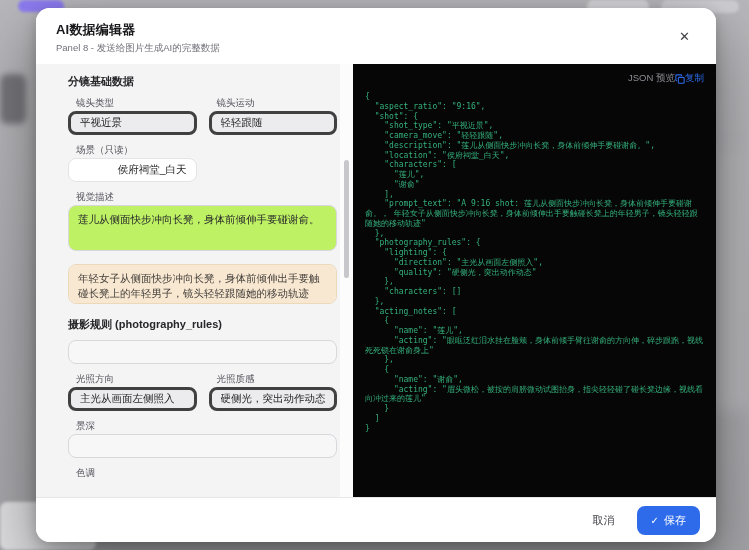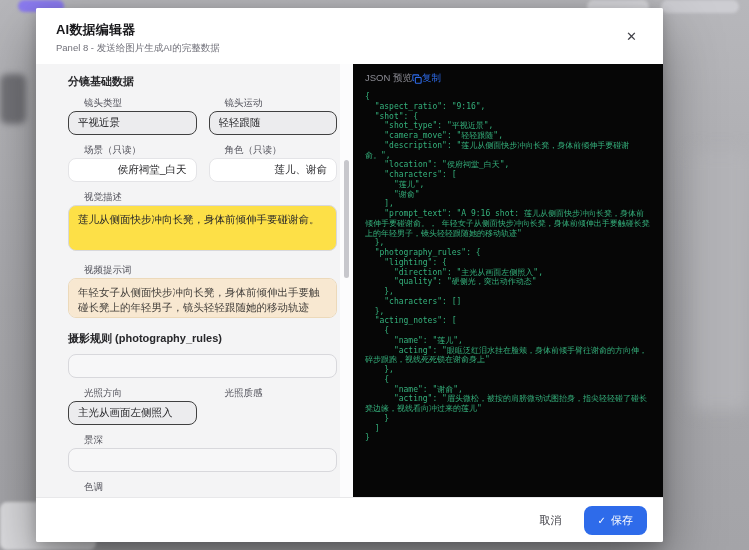--- a/index.html
+++ b/index.html
@@ -11,61 +11,61 @@
   }
   .blob { position:absolute; filter:blur(1.5px); border-radius:7px; }
   .blob-purple { left:18px; top:0; width:46px; height:12px; background:#8b7bf0; }
   .blob-tr1 { right:100px; top:0; width:62px; height:13px; background:#d6d6da; }
   .blob-tr2 { right:10px; top:0; width:78px; height:13px; background:#cdcdd2; }
   .blob-left-dark { left:0; top:74px; width:26px; height:50px; background:#737378; filter:blur(3px); }
   .blob-bottom-left { left:0; top:502px; width:96px; height:48px; background:#dcdcdf; }
   .blob-right-faint { right:0; top:150px; width:58px; height:260px; background:#b3b3b7; filter:blur(8px); }
 
   .modal {
-    position:absolute; left:36px; top:8px; width:627px; height:534px;
-    background:#ffffff; border-radius:2px; overflow:hidden;
+    position:absolute; left:36px; top:8px; width:680px; height:534px;
+    background:#ffffff; border-radius:14px; overflow:hidden;
     box-shadow:0 24px 60px rgba(0,0,0,.38), 0 4px 14px rgba(0,0,0,.22);
     display:flex; flex-direction:column;
   }
   .modal-header { position:relative; padding:13px 20px 9px; background:#fff; flex:0 0 auto; }
   .modal-title { font-size:13px; font-weight:bold; color:#18181b; letter-spacing:.2px; }
   .modal-subtitle { font-size:9.5px; color:#71717a; margin-top:3px; }
   .close-btn { position:absolute; right:22px; top:18px; font-size:13px; color:#3f3f46;
     cursor:pointer; background:none; border:none; padding:4px; line-height:1; }
 
   .modal-body { flex:1 1 auto; display:flex; min-height:0; }
 
   
   .form-col { width:317px; flex:0 0 317px; background:#f4f4f5; padding:10px 16px 0 32px;
     overflow:hidden; position:relative; }
   .section-title { font-size:11px; font-weight:bold; color:#27272a; margin:0 0 8px; }
   .section-title.second { margin-top:3px; }
   .field { margin-bottom:9px; }
   .grid2 { display:grid; grid-template-columns:1fr 1fr; gap:12px; }
-  .flabel { display:block; font-size:9.5px; color:#52525b; margin:0 16px 3px; line-height:11px; }
+  .flabel { display:block; font-size:9.5px; color:#52525b; margin:0 8px 3px; line-height:11px; }
   .tinput {
     width:100%; height:24px; border-radius:8px; font-size:10.5px; color:#27272a;
     padding:4px 9px; font-family:"Liberation Sans", sans-serif; outline:none;
   }
-  .tinput.editable { background:#ececee; border:1px solid #404040; }
+  .tinput.editable { background:#ececee; border:3px solid #404040; }
   .tinput.readonly { background:#ffffff; border:1px solid #e4e4e7;text-align:right; }
   textarea.tarea {
     width:100%; border-radius:8px; font-size:10.5px; color:#27272a; resize:none;
     padding:6px 9px; line-height:1.45; font-family:"Liberation Sans", sans-serif; outline:none;
   }
-  textarea.visual { height:46px; background:#fde047; border:1px solid #d8d8dc; }
+  textarea.visual { height:46px; background:#bef264; border:1px solid #d8d8dc; }
   textarea.highlight { height:40px; background:var(--highlight-bg,#f8e8d1); border:1px solid #ecd9ba; color:#44403c; }
   .scroll-track { position:absolute; right:0; top:0; bottom:0; width:13px; background:#fcfcfd; }
   .scroll-thumb { position:absolute; right:4px; top:96px; width:5px; height:118px;
     background:#c7c7cc; border-radius:3px; }
 
   
   .json-col { flex:1 1 auto; background:var(--json-bg,#060606); padding:8px 12px 8px 12px;
     position:relative; overflow:hidden; }
-  .json-header { display:flex; justify-content:flex-start; align-items:center; }
+  .json-header { display:flex; justify-content:flex-end; align-items:center; }
   .json-header-label { font-size:9.5px; color:#8d8d95; }
   .copy-btn { display:flex; align-items:center; gap:0; background:none; border:none;
     color:var(--accent-blue,#2563eb); font-size:9.5px; cursor:pointer; padding:0;
     font-family:"Liberation Sans", sans-serif; }
   .copy-btn svg { display:block; }
   pre.json-pre {
     margin:7px 0 0; font-family:"DejaVu Sans Mono", monospace;
     font-size:8px; line-height:1.22; color:var(--json-green,#36b37e);
     white-space:pre-wrap; word-break:break-all;
   }
@@ -111,49 +111,45 @@
           <label class="flabel">镜头运动</label>
           <input class="tinput editable" value="轻轻跟随" style="">
         </div>
       </div>
 
       <div class="grid2 field">
         <div>
           <label class="flabel">场景（只读）</label>
           <input class="tinput readonly" readonly="" value="侯府祠堂_白天" style="">
         </div>
-        <div>
-          <label class="flabel">角色（只读）</label>
-          <input class="tinput readonly" readonly="" value="莲儿、谢俞" style="">
-        </div>
       </div>
 
       <div class="field">
         <label class="flabel">视觉描述</label>
         <textarea class="tarea visual" style="">莲儿从侧面快步冲向长凳，身体前倾伸手要碰谢俞。</textarea>
       </div>
 
       <div class="field">
-        <label class="flabel">视频提示词</label>
         <textarea class="tarea highlight" style="">年轻女子从侧面快步冲向长凳，身体前倾伸出手要触碰长凳上的年轻男子，镜头轻轻跟随她的移动轨迹</textarea>
       </div>
 
       <div class="section-title second">摄影规则 (photography_rules)</div>
 
       <div class="field">
         <input class="tinput visual-empty editable" style="background: rgb(247, 247, 248); border: 1px solid rgb(216, 216, 220);" value="">
       </div>
 
       <div class="grid2 field">
         <div>
           <label class="flabel">光照方向</label>
           <input class="tinput editable" value="主光从画面左侧照入" style="">
         </div>
         <div>
           <label class="flabel">光照质感</label>
+          <input class="tinput editable" value="硬侧光，突出动作动态" style="">
         </div>
       </div>
 
       <div class="field">
         <label class="flabel">景深</label>
         <input class="tinput" style="background: rgb(247, 247, 248); border: 1px solid rgb(216, 216, 220);" value="">
       </div>
 
       <div class="field">
         <label class="flabel">色调</label>

